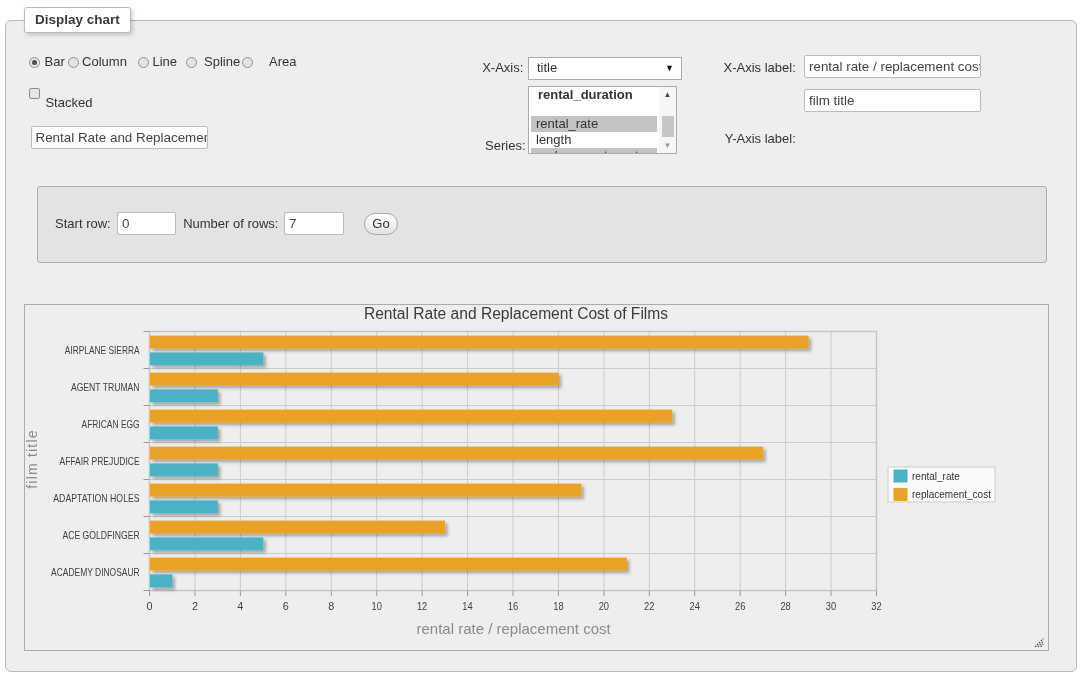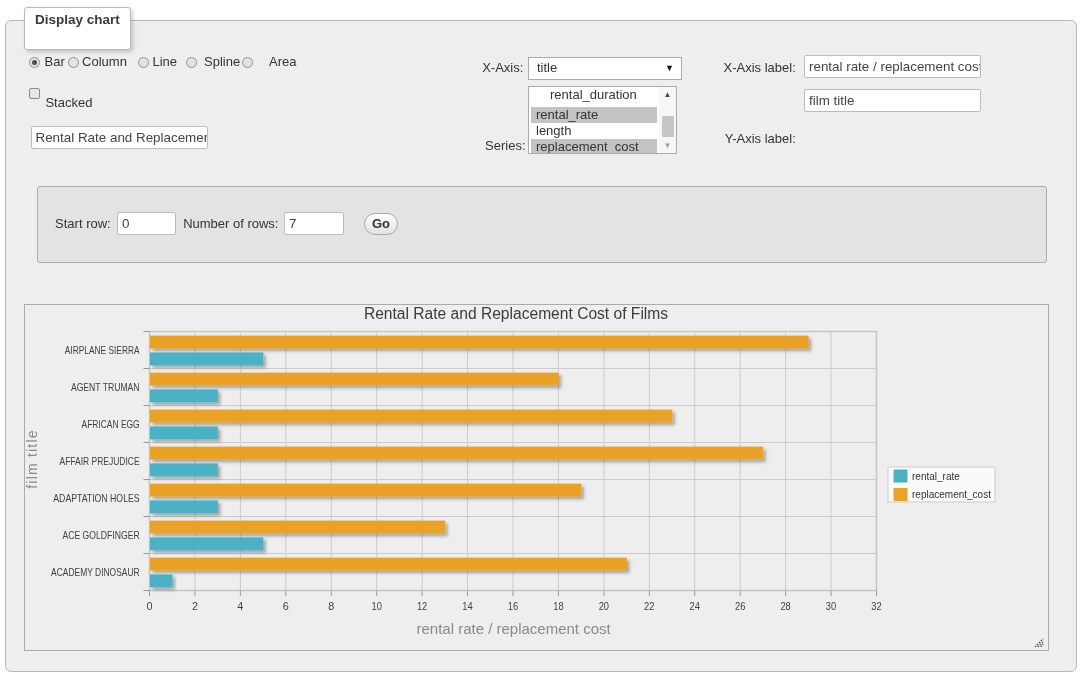--- a/index.html
+++ b/index.html
@@ -1,19 +1,19 @@
 <!DOCTYPE html>
 <html><head>
 <meta charset="utf-8">
 <style>
   html,body{margin:0;padding:0;background:#fff;font-family:"Liberation Sans",sans-serif;}
   #page{position:relative;width:1081px;height:681px;overflow:hidden;background:#fff;}
   .abs{position:absolute;}
   #fieldset{left:5px;top:20px;width:1070px;height:650px;background:#eee;border:1px solid #b9b9b9;border-radius:6px;}
-  #legendbox{left:24px;top:7px;background:#fff;border:1px solid #b9b9b9;border-radius:3px;box-shadow:2px 2px 4px rgba(0,0,0,0.18);padding:4px 10px 22px 10px;font-size:13.5px;font-weight:bold;color:#3a3a3a;}
+  #legendbox{left:24px;top:7px;background:#fff;border:1px solid #b9b9b9;border-radius:3px;box-shadow:2px 2px 4px rgba(0,0,0,0.18);padding:4px 10px 5px 10px;font-size:13.5px;font-weight:bold;color:#3a3a3a;}
   .radio{width:9px;height:9px;border-radius:50%;border:1px solid #919191;background:#e3e3e3;}
   .radio.on::after{content:"";position:absolute;left:2px;top:2px;width:5px;height:5px;border-radius:50%;background:#4e4e4e;}
   .chk{width:9px;height:9px;border:1px solid #8c8c8c;border-radius:2px;background:#e6e6e6;}
   .lbl{font-size:13px;color:#333;line-height:1;white-space:nowrap;}
   .input{background:#fff;border:1px solid #bcbcbc;border-radius:2px;font-size:13.4px;color:#444;line-height:21px;height:21px;padding:0 0 0 4px;overflow:hidden;white-space:nowrap;}
 </style>
 </head>
 <body>
 <div id="page">
   <div class="abs" id="fieldset"></div>
@@ -37,21 +37,21 @@
 
   <div class="abs lbl" style="right:557.7px;top:61.4px;">X-Axis:</div>
   <div class="abs" style="left:528px;top:57px;width:152px;height:21px;background:#fff;border:1px solid #ababab;">
      <span class="abs lbl" style="left:8px;top:3.4px;">title</span>
      <span class="abs" style="right:7px;top:5px;font-size:9px;color:#111;">▼</span>
   </div>
 
   <div class="abs lbl" style="right:555.5px;top:139.1px;">Series:</div>
   <div class="abs" style="left:528px;top:86px;width:147px;height:66px;background:#fff;border:1px solid #ababab;overflow:hidden;">
     <div class="abs" style="left:0;top:0;width:128px;font-size:13px;color:#333;">
-      <div style="height:20px;line-height:15.93px;padding-left:5px;margin-left:16px;">rental_duration</div>
+      <div style="height:29px;line-height:15.93px;padding-left:5px;margin-left:4px;font-weight:bold;">rental_duration</div>
       <div style="height:15.93px;line-height:15.93px;padding-left:5px;margin-left:2px;background:#c3c3c3;">rental_rate</div>
       <div style="height:15.93px;line-height:15.93px;padding-left:5px;margin-left:2px;">length</div>
       <div style="height:15.93px;line-height:15.93px;padding-left:5px;margin-left:2px;background:#c3c3c3;">replacement_cost</div>
     </div>
     <div class="abs" style="right:0;top:0;width:17px;height:100%;background:#f6f6f6;">
       <div class="abs" style="left:0;top:0;width:17px;height:15px;text-align:center;font-size:8px;color:#4a4a4a;line-height:15px;">▲</div>
       <div class="abs" style="left:2.5px;top:29px;width:12px;height:21px;background:#c6c6c6;"></div>
       <div class="abs" style="left:0;bottom:0;width:17px;height:15px;text-align:center;font-size:8px;color:#9a9a9a;line-height:15px;">▼</div>
     </div>
   </div>
@@ -59,21 +59,21 @@
   <div class="abs lbl" style="right:285.2px;top:60.8px;">X-Axis label:</div>
   <div class="abs input" style="left:804px;top:55px;width:171px;">rental rate / replacement cost</div>
   <div class="abs lbl" style="right:285.2px;top:94.2px;margin-top:38px;">Y-Axis label:</div>
   <div class="abs input" style="left:804px;top:89px;width:171px;">film title</div>
 
   <div class="abs" style="left:37px;top:186px;width:1008px;height:75px;background:#e3e3e3;border:1px solid #adadad;border-radius:3px;"></div>
   <div class="abs lbl" style="right:970.3px;top:216.5px;">Start row:</div>
   <div class="abs input" style="left:117px;top:212px;width:53px;">0</div>
   <div class="abs lbl" style="right:802.5px;top:216.5px;">Number of rows:</div>
   <div class="abs input" style="left:284px;top:212px;width:54px;">7</div>
-  <div class="abs" style="left:364px;top:213px;width:32px;height:20px;border:1px solid #a8a8a8;border-radius:11px;background:linear-gradient(#fefefe,#e2e2e2);text-align:center;font-size:13px;color:#333;line-height:20px;font-weight:bold;">Go</div>
+  <div class="abs" style="left:364px;top:213px;width:32px;height:20px;border:1px solid #a8a8a8;border-radius:11px;background:linear-gradient(#fefefe,#e2e2e2);text-align:center;font-size:13px;color:#333;line-height:20px;">Go</div>
 
   <div class="abs" style="left:24px;top:304px;width:1023px;height:345px;border:1px solid #ababab;background:#eee;"></div>
   <svg class="abs" style="left:25px;top:305px;" width="1023" height="345" viewBox="0 0 1023 345">
 <defs>
         <filter id="barsh" x="-20%" y="-50%" width="140%" height="220%">
           <feDropShadow dx="2.6" dy="2.6" stdDeviation="1.5" flood-color="#000" flood-opacity="0.3"></feDropShadow>
         </filter>
       </defs>
 <line x1="124.5" y1="26.50" x2="851.5" y2="26.50" stroke="#cccccc" stroke-width="1"></line>
 <line x1="124.5" y1="63.50" x2="851.5" y2="63.50" stroke="#cccccc" stroke-width="1"></line>

